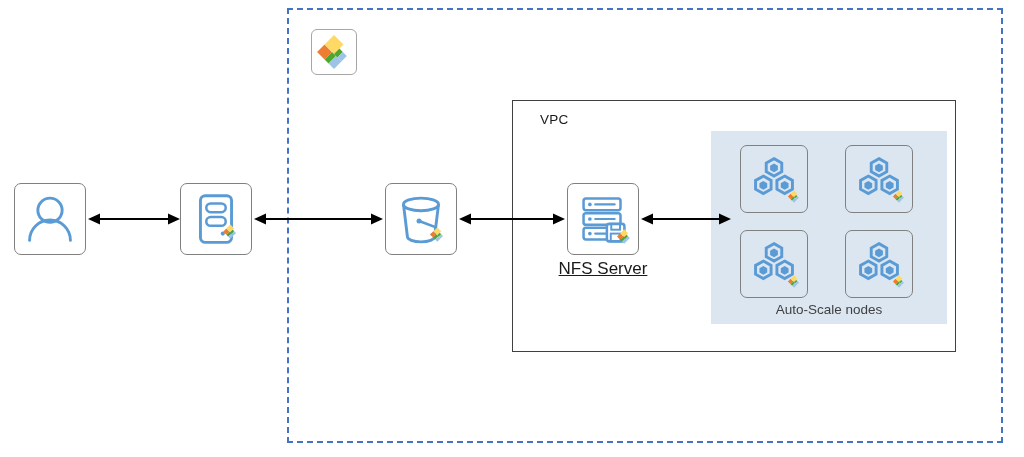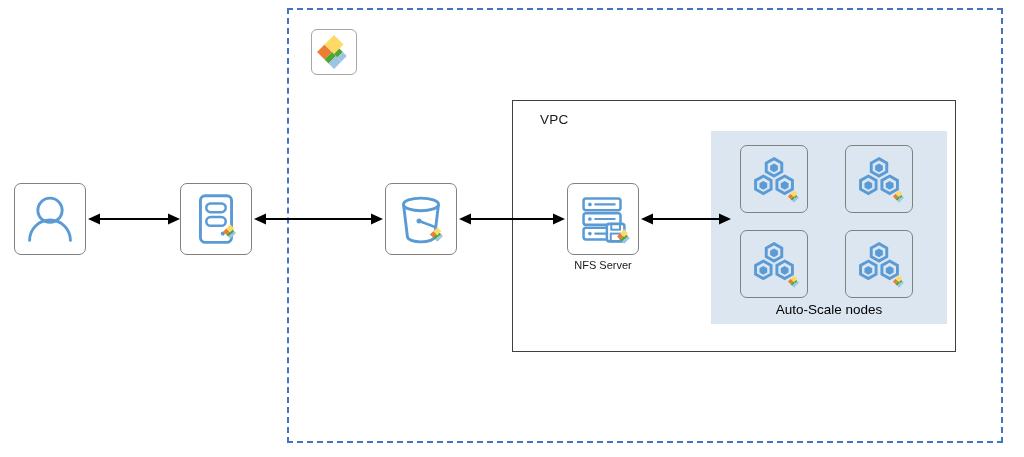--- a/index.html
+++ b/index.html
@@ -59,21 +59,21 @@
     height: 193px;
     background: #dce6f1;
   }
   .autoscale-label {
     position: absolute;
     left: 711px;
     top: 302px;
     width: 236px;
     text-align: center;
     font-size: 13.5px;
-    color: #000000;
+    color: #404040;
   }
 
   
   .tile {
     position: absolute;
     box-sizing: border-box;
     border: 1.5px solid #808080;
     border-radius: 7px;
     background: transparent;
   }
@@ -86,24 +86,25 @@
     left: 0; top: 0;
     width: 100%; height: 100%;
   }
 
   
   .node-tile { width: 68px; height: 68px; }
 
   
   .icon-caption {
     position: absolute;
-    font-size: 11px;
+    font-size: 17px;
     color: #1a1a1a;
     text-align: center;
     white-space: nowrap;
+    text-decoration: underline;
   }
 
   
   .logo-tile {
     position: absolute;
     left: 311px;
     top: 29px;
     width: 46px;
     height: 46px;
     box-sizing: border-box;

